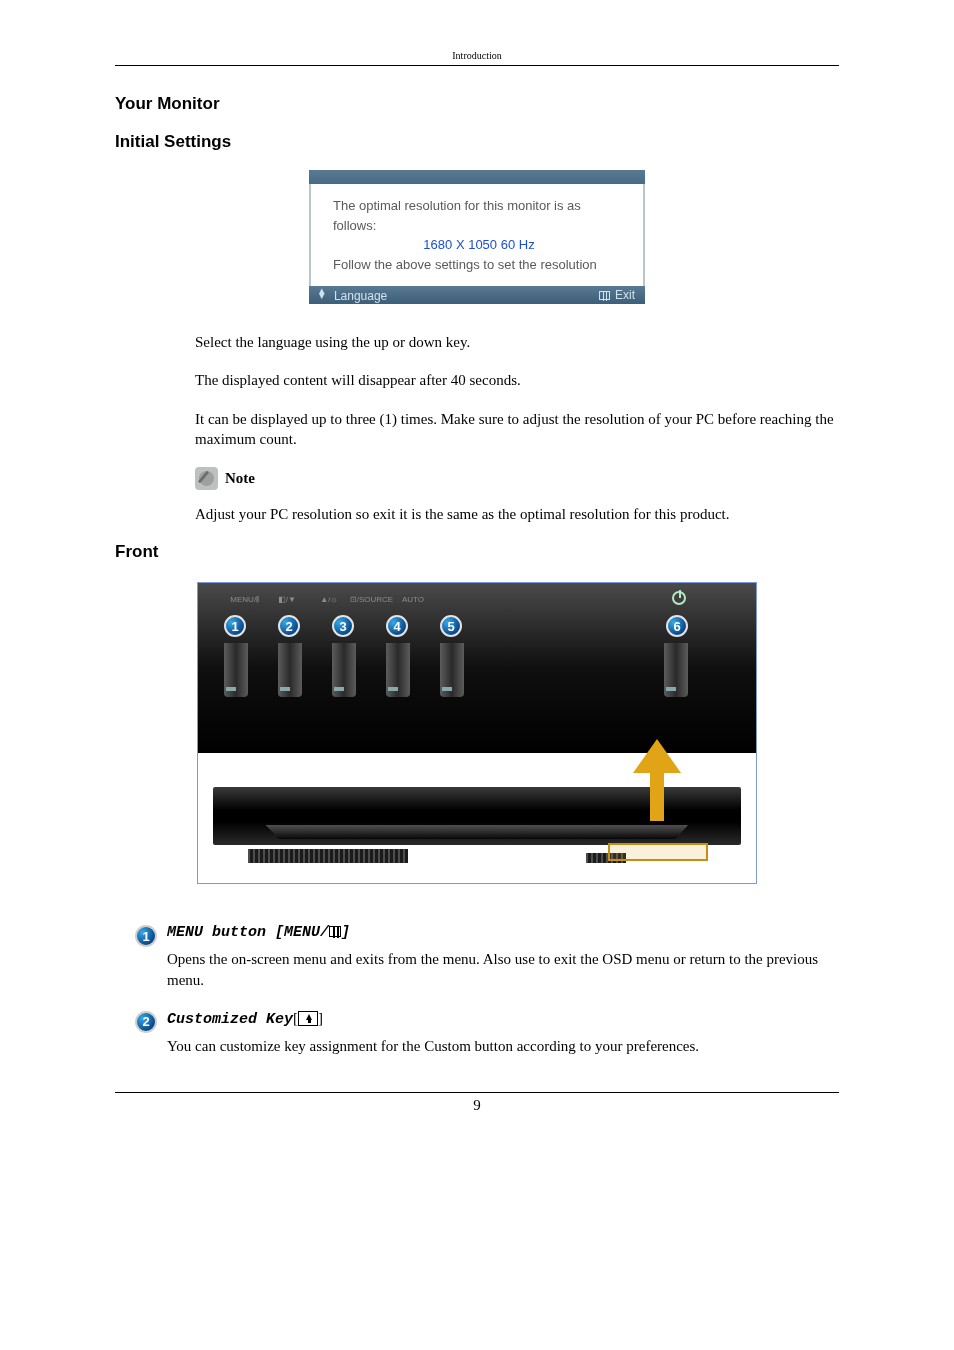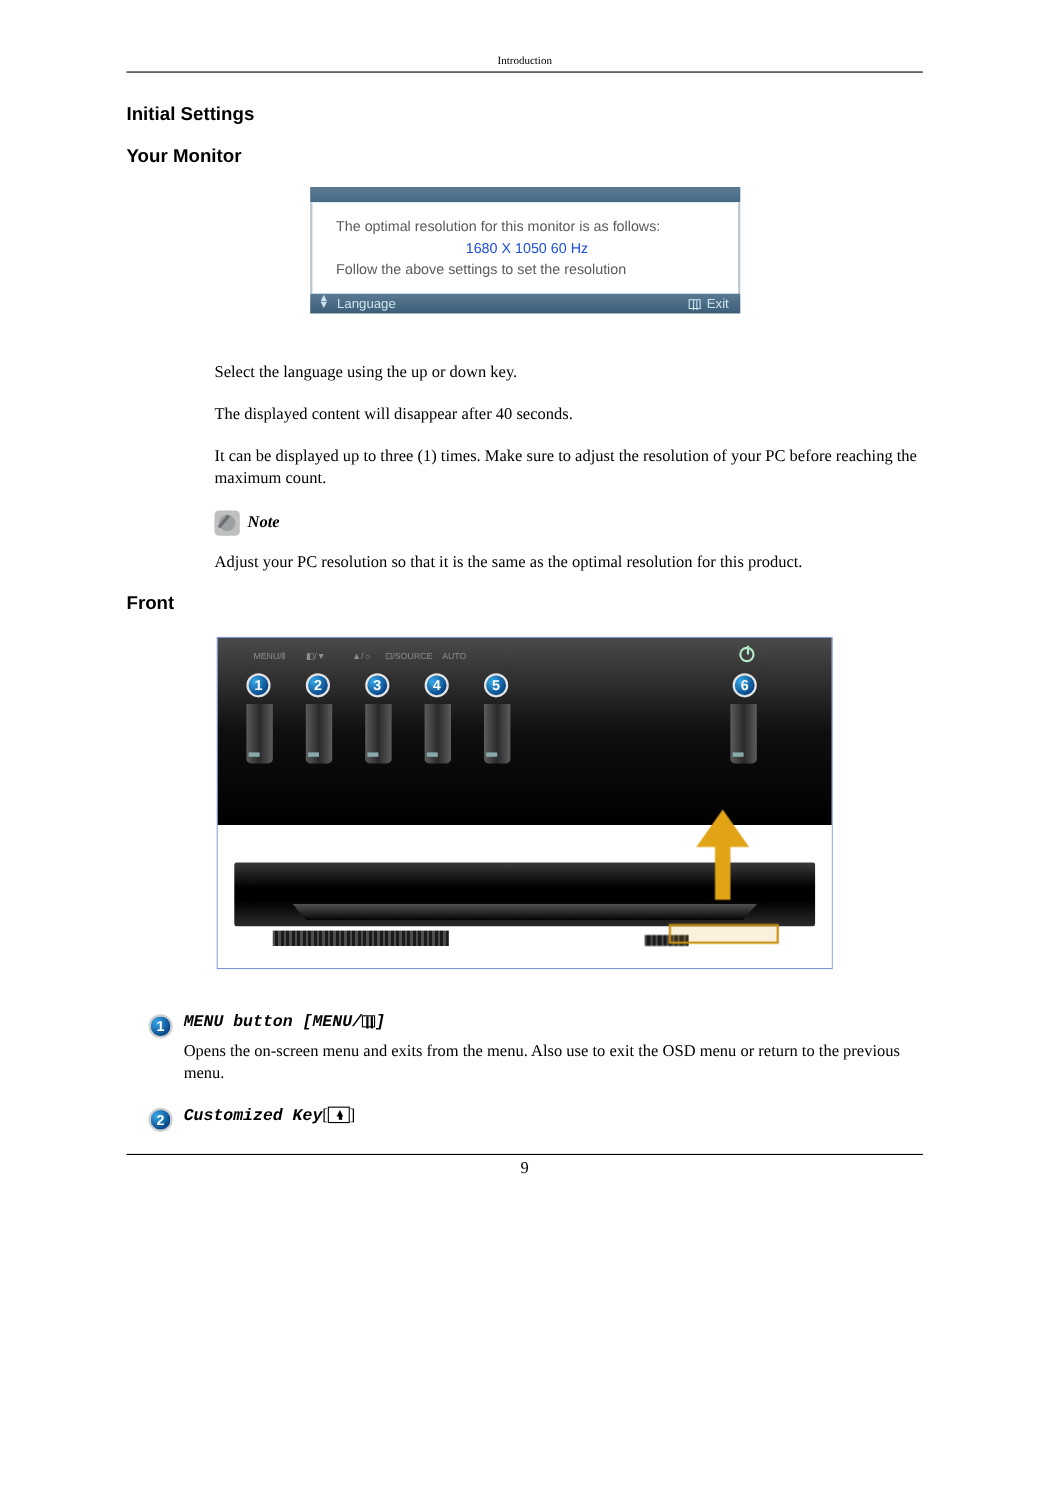--- a/index.html
+++ b/index.html
@@ -24,22 +24,22 @@
   h2.section {
     font-family: Arial, Helvetica, sans-serif;
     font-weight: bold;
     font-size: 17px;
     margin-bottom: 18px;
   }
   h2.section + h2.section {
     margin-top: 0;
   }
   .osd-box {
-    width: 391px;
-    margin: 0 auto 44px auto;
+    width: 336px;
+    margin: 0 auto 28px auto;
   }
   .osd-top-bar { height: 14px; background: linear-gradient(#5a7a94, #486a84); }
   .osd-body {
     background: #fff;
     border-left: 2px solid #b7c6cf;
     border-right: 2px solid #b7c6cf;
     padding: 12px 18px 12px 22px;
     color: #5a5a5a;
     font-family: Arial, Helvetica, sans-serif;
     font-size: 13px;
@@ -67,21 +67,21 @@
     position: relative; display: inline-flex; align-items: center; justify-content: center;
   }
   .note-icon::after {
     content: ""; width: 15px; height: 15px; border-radius: 50%;
     background: #9aa0a3;
   }
   .note-icon-pencil {
     position: absolute; width: 3px; height: 14px; background: #6d6d6d;
     transform: rotate(40deg); top: 3px; left: 7px; border-radius: 1px;
   }
-  .note-label { font-weight: bold; margin-left: 3px; font-style: italic; }
+  .note-label { font-weight: bold; margin-left: 3px; }
   .front-fig {
     width: 560px; margin: 20px auto 40px auto;
     border: 1px solid #7d97d8;
   }
   .front-panel-top {
     height: 170px;
     background: linear-gradient(#4a4a4a 0%, #0f0f0f 50%, #000 100%);
     position: relative;
   }
   .btn-labels {
@@ -216,22 +216,22 @@
     margin-top: 20px;
     font-size: 15px;
   }
 </style>
 </head>
 <body>
 
 <div class="page">
   <div class="header-line">Introduction</div>
 
+  <h2 class="section">Your Monitor</h2>
   <h2 class="section">Initial Settings</h2>
-  <h2 class="section">Your Monitor</h2>
 
   <div class="osd-box">
     <div class="osd-top-bar"></div>
     <div class="osd-body">
       <div>The optimal resolution for this monitor is as follows:</div>
       <div class="osd-res">1680 X 1050 60 Hz</div>
       <div>Follow the above settings to set the resolution</div>
     </div>
     <div class="osd-bottom">
       <span>
@@ -247,21 +247,21 @@
   <div class="content-block">
     <p>Select the language using the up or down key.</p>
     <p>The displayed content will disappear after 40 seconds.</p>
     <p>It can be displayed up to three (1) times. Make sure to adjust the resolution of your PC before reaching the maximum count.</p>
     <div class="note-row">
       <span class="note-icon">
           <span class="note-icon-pencil"></span>
         </span>
       <span class="note-label">Note</span>
     </div>
-    <p>Adjust your PC resolution so that it is the same as the optimal resolution for this product.</p>
+    <p>Adjust your PC resolution so exit it is the same as the optimal resolution for this product.</p>
   </div>
 
   <h2 class="section">Front</h2>
 
   <div class="front-fig">
     <div class="front-panel-top">
       <div class="btn-labels">
         <span>MENU/⦀</span>
         <span>◧/▼</span>
         <span>▲/☼</span>
@@ -309,17 +309,18 @@
       <p class="def-desc">Opens the on-screen menu and exits from the menu. Also use to exit the OSD menu or return to the previous menu.</p>
     </div>
   </div>
 
   <div class="def-item">
     <span class="def-badge">2</span>
     <div class="def-body">
       <div>
         <span class="def-title">Customized Key</span><span>[</span><span class="glyph-custom"></span><span>]</span>
       </div>
+      <p class="def-desc">You can customize key assignment for the Custom button according to your preferences.</p>
     </div>
   </div>
 
   <div class="footer">9</div>
 </div>
 
 </body></html>

